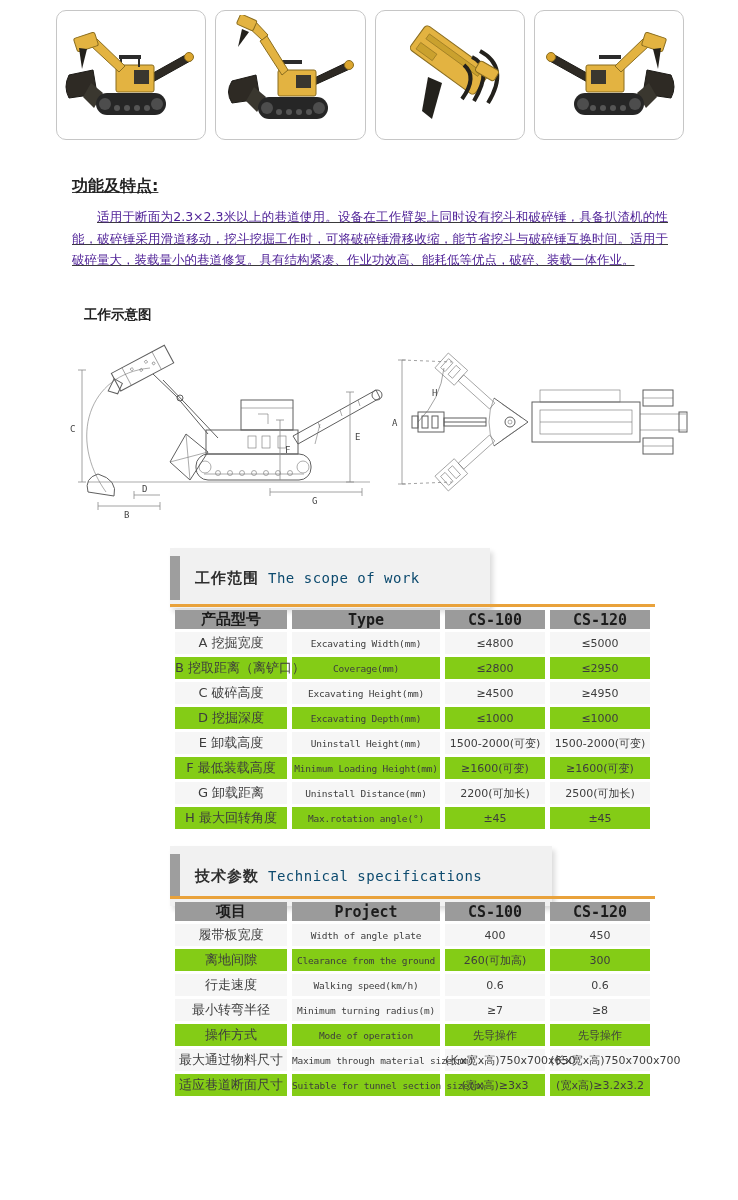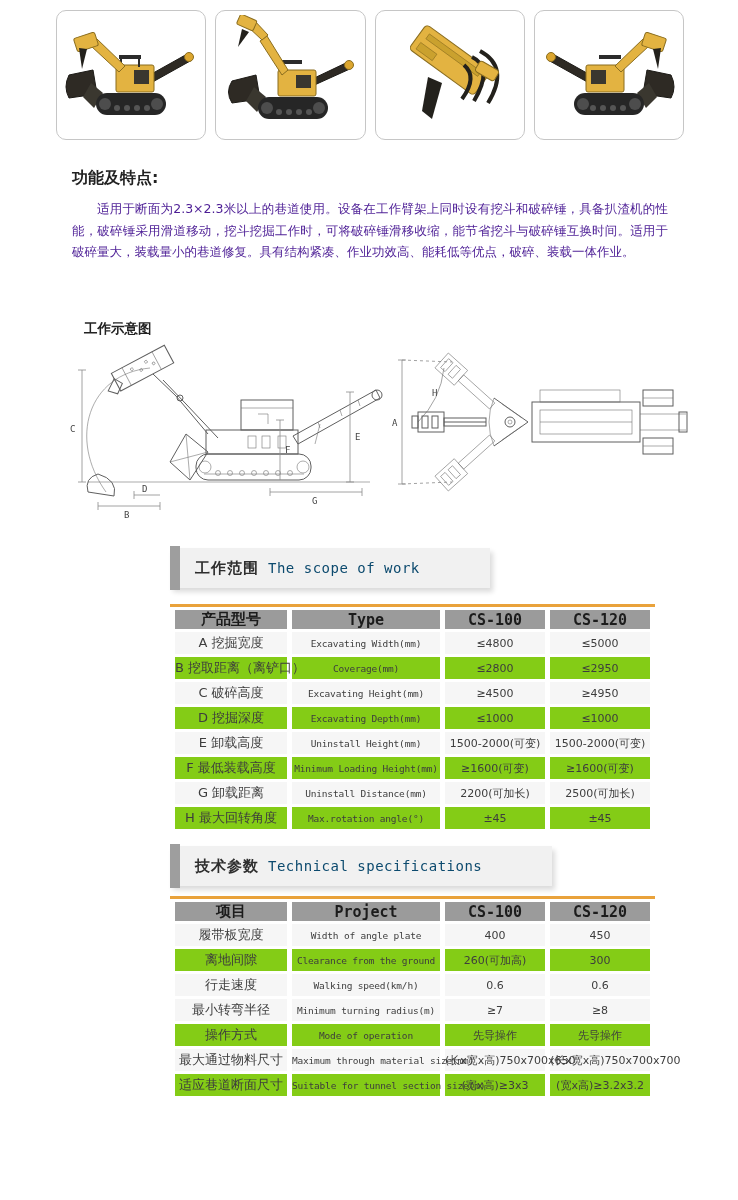--- a/index.html
+++ b/index.html
@@ -6,34 +6,34 @@
   body{
     width:738px;height:1200px;position:relative;background:#ffffff;
     font-family:"DejaVu Sans","Liberation Sans",sans-serif;color:#3a3a3a;
     overflow:hidden;
   }
   
   .gallery{position:absolute;top:10px;left:56px;right:54px;display:flex;gap:9px;}
   .card{flex:1;height:128px;border:1px solid #c6c6c6;border-radius:10px;background:#fff;
         display:flex;align-items:center;justify-content:center;overflow:hidden;}
   
-  .features{position:absolute;top:168px;left:72px;width:596px;}
+  .features{position:absolute;top:176px;left:72px;width:596px;text-decoration:underline;}
   .features h2{margin:0;font-size:16px;font-weight:bold;color:#222;}
   .features p{margin:9px 0 0 0;font-size:12.5px;line-height:21.5px;text-align:justify;
               text-indent:2em;color:#4c1d95;}
   
-  .diag-title{position:absolute;top:320px;left:84px;font-size:13.5px;font-weight:bold;color:#222;}
+  .diag-title{position:absolute;top:306px;left:84px;font-size:13.5px;font-weight:bold;color:#222;}
   .diagrams{position:absolute;top:334px;left:58px;width:636px;height:200px;display:flex;}
   .diagrams svg{display:block;}
   .dim{stroke:#8a8a8a;stroke-width:0.8;}
   .mach{stroke:#5f5f5f;stroke-width:1;fill:none;}
   .thin{stroke:#737373;stroke-width:0.6;fill:none;}
   .dimtxt{font-family:"DejaVu Sans Mono",monospace;font-size:9px;fill:#444;}
   
-  .sec-header{position:absolute;left:170px;height:40px;background:#f1f1f1;
+  .sec-header{position:absolute;left:170px;height:60px;background:#f1f1f1;
               display:inline-flex;align-items:center;padding-right:70px;
               box-shadow:3px 4px 5px rgba(0,0,0,0.14);}
   .sec-bar{width:10px;height:44px;background:#9e9e9e;margin-right:15px;flex:0 0 auto;}
   .sec-zh{font-size:15px;font-weight:bold;color:#2e2e2e;letter-spacing:1px;}
   .sec-en{font-family:"DejaVu Sans Mono",monospace;font-size:14px;color:#0c4a6e;margin-left:9px;letter-spacing:0.5px;}
   
   .tblwrap{position:absolute;left:170px;width:485px;}
   .orange-bar{height:3px;background:#E9A23B;}
   table{border-collapse:separate;border-spacing:5px 3px;width:100%;table-layout:fixed;margin-top:0;}
   th{background:#9b9b9b;height:16px;font-weight:bold;color:#1c1c1c;font-size:15px;

